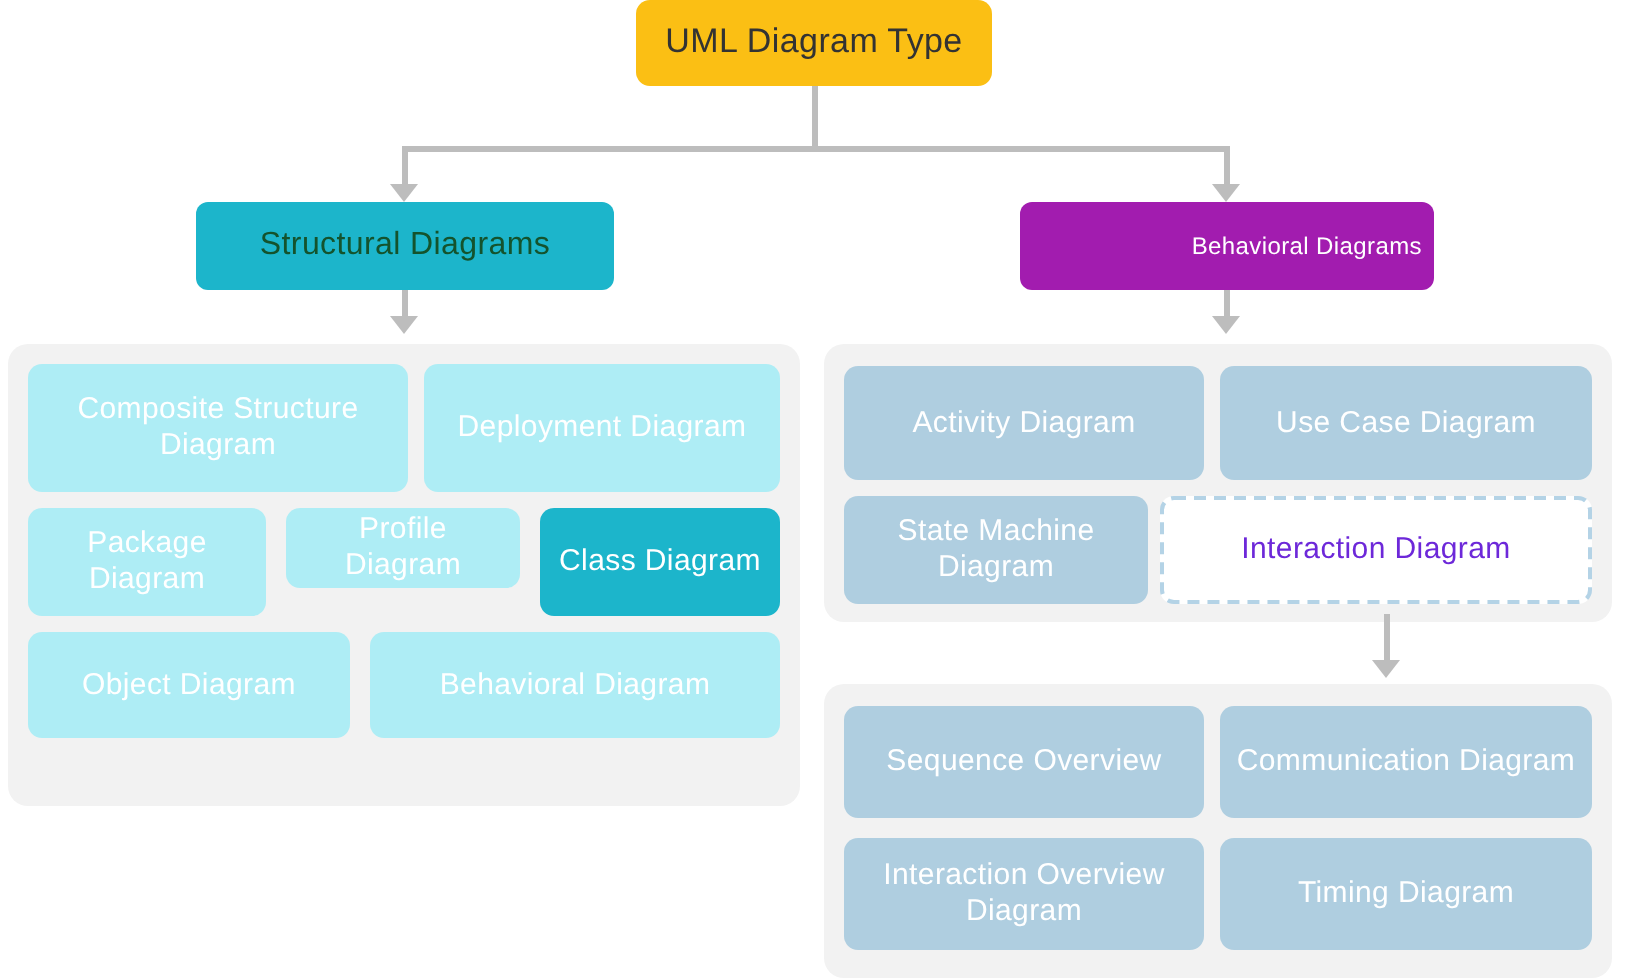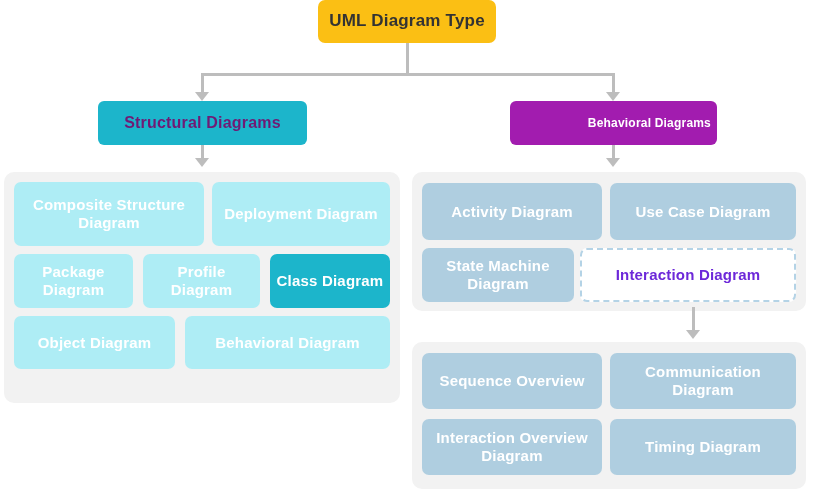--- a/index.html
+++ b/index.html
@@ -21,38 +21,38 @@
 
   
   .node {
     position: absolute;
     display: flex;
     align-items: center;
     justify-content: center;
     text-align: center;
     box-sizing: border-box;
     border-radius: 6px;
-    font-weight: bold;
+    font-weight: normal;
     line-height: 1.18;
     letter-spacing: 0.2px;
     padding: 2px 6px;
   }
 
   
   .root-node {
     background: #FBBF14;
     color: #333333;
     font-size: 17px;
     border-radius: 7px;
   }
 
   
   .branch-structural {
     background: #1CB5CB;
-    color: #701a75;
+    color: #14532d;
     font-size: 16px;
   }
   .branch-behavioral {
     background: #a21caf;
     color: #ffffff;
     font-size: 12px;
     justify-content: flex-end;
   }
 
   
@@ -136,21 +136,21 @@
     <div class="node leaf-structural" style="left:10px; top:10px; width:190px; height:64px;">
       <span>Composite Structure Diagram</span>
     </div>
     <div class="node leaf-structural" style="left:208px; top:10px; width:178px; height:64px;">
       <span>Deployment Diagram</span>
     </div>
 
     <div class="node leaf-structural" style="left:10px; top:82px; width:119px; height:54px;">
       <span>Package Diagram</span>
     </div>
-    <div class="node leaf-structural" style="left:139px; top:82px; width:117px; height:54px;">
+    <div class="node leaf-structural" style="left:139px; top:82px; width:117px; height:40px;">
       <span>Profile Diagram</span>
     </div>
     <div class="node leaf-structural is-active" style="left:266px; top:82px; width:120px; height:54px;">
       <span>Class Diagram</span>
     </div>
 
     <div class="node leaf-structural" style="left:10px; top:144px; width:161px; height:53px;">
       <span>Object Diagram</span>
     </div>
     <div class="node leaf-structural" style="left:181px; top:144px; width:205px; height:53px;">

